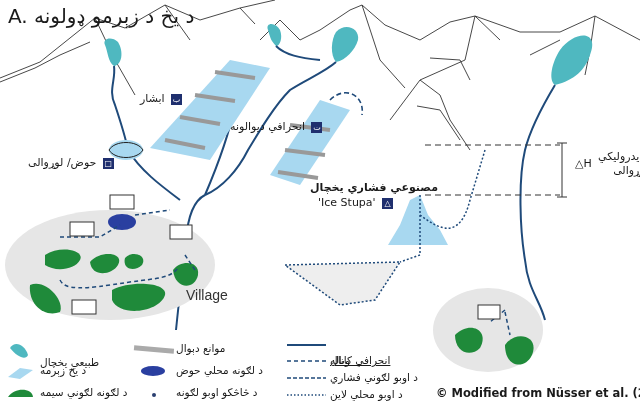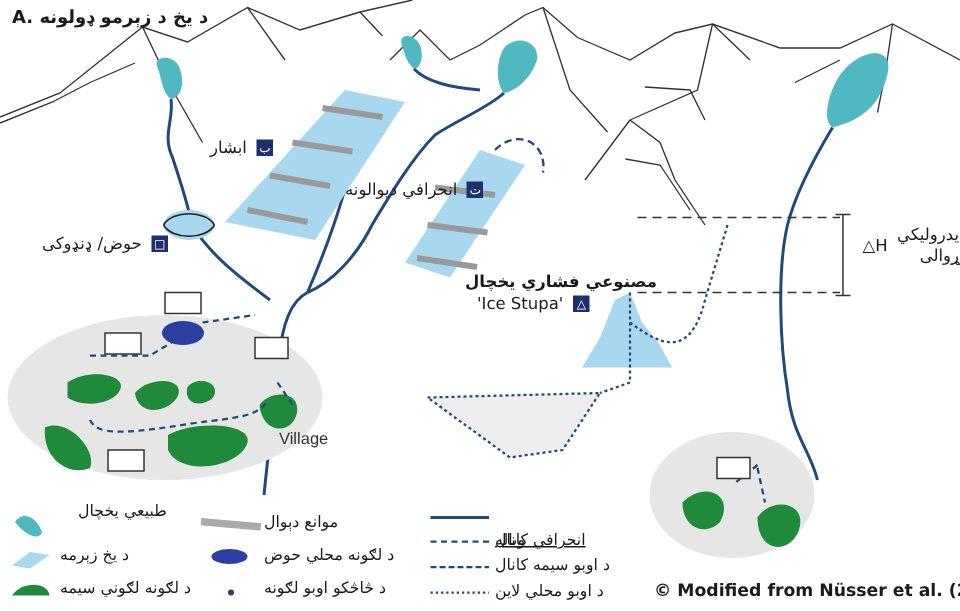--- a/index.html
+++ b/index.html
@@ -1,23 +1,23 @@
 <!DOCTYPE html>
 <html><head>
 <meta charset="utf-8">
 <style>
   html, body { margin:0; padding:0; background:#ffffff; }
   body { width:640px; height:407px; position:relative; overflow:hidden; font-family:"DejaVu Sans", sans-serif; }
   #diagram { position:absolute; left:0; top:0; width:640px; height:407px; }
   .lbl { position:absolute; font-size:11px; color:#1a1a1a; white-space:nowrap; font-family:"DejaVu Sans", sans-serif; }
-  .lbl-title { font-weight:bold; font-size:12px; }
+  .lbl-title { font-weight:normal; font-size:20px; }
   .badge { display:inline-block; width:11px; height:11px; background:#1f2f6e; color:#fff; font-size:8px; line-height:11px; text-align:center; vertical-align:middle; margin-left:3px; }
   .legend-item { position:absolute; font-size:10.5px; color:#1a1a1a; white-space:nowrap; direction:rtl; }
   .credit { position:absolute; left:436px; top:386px; font-size:11.5px; font-weight:bold; color:#1a1a1a; font-family:"DejaVu Sans", sans-serif; white-space:nowrap; }
-  .village { position:absolute; left:186px; top:287px; font-size:11px; color:#333; font-family:"Liberation Sans", sans-serif; }
+  .village { position:absolute; left:186px; top:287px; font-size:14px; color:#333; font-family:"Liberation Sans", sans-serif; }
   .rtl { direction:rtl; }
 </style>
 </head>
 <body>
 
 <svg id="diagram" viewBox="0 0 640 407" xmlns="http://www.w3.org/2000/svg">
 
   <g fill="none" stroke="#333" stroke-width="0.9">
     <path d="M0,78 L40,62 L95,18 L125,28 L165,5 L200,20 L240,8 L275,0"></path>
     <path d="M95,18 L115,60 L135,95 M165,5 L190,40 M240,8 L255,24"></path>
@@ -137,45 +137,45 @@
 <div class="lbl rtl" style="left:140px; top:92px;">
   <span class="badge">ب</span>
   <span>ابشار</span>
 </div>
 <div class="lbl rtl" style="left:230px; top:120px;">
   <span class="badge">ت</span>
   <span>انحرافي دیوالونه</span>
 </div>
 <div class="lbl rtl" style="left:28px; top:156px;">
   <span class="badge">□</span>
-  <span>حوض/ ډنډوکی</span>
+  <span>حوض/ لوړوالی</span>
 </div>
 <div class="lbl rtl" style="left:310px; top:181px;font-weight:bold;">مصنوعي فشاري یخچال</div>
 <div class="lbl" style="left:318px; top:196px;">
   <span>'Ice Stupa'</span>
   <span class="badge">△</span>
 </div>
 <div class="lbl" style="left:575px; top:157px;">△H</div>
 <div class="lbl rtl" style="left:598px; top:150px; text-align:right; line-height:14px;">
   <div>هایدرولیکي</div>
   <div>لوړوالی</div>
 </div>
 <div class="village">Village</div>
 
 <div>
-  <div class="legend-item" style="left:40px; top:335px;margin-left:12px;">طبیعي یخچال</div>
+  <div class="legend-item" style="left:40px; top:356px;">طبیعي یخچال</div>
   <div class="legend-item" style="left:40px; top:364px;">د یخ زېرمه</div>
   <div class="legend-item" style="left:40px; top:386px;">د لګونه لګوني سیمه</div>
 
   <div class="legend-item" style="left:176px; top:342px;">موانع دېوال</div>
   <div class="legend-item" style="left:176px; top:364px;">د لګونه محلي حوض</div>
   <div class="legend-item" style="left:176px; top:386px;">د څاڅکو اوبو لګونه</div>
 
   <div class="legend-item" style="left:330px; top:354px;">ویاله</div>
   <div class="legend-item" style="left:330px; top:354px;text-decoration:underline;">انحرافي کانال</div>
-  <div class="legend-item" style="left:330px; top:371px;">د اوبو سیمه کانال</div>
+  <div class="legend-item" style="left:330px; top:371px;">د اوبو لګوني فشاري</div>
   <div class="legend-item" style="left:330px; top:388px;">د اوبو محلي لاین</div>
 </div>
 
 <div class="credit">
   <span>©</span>
   <span>Modified from Nüsser et al. (2019)</span>
 </div>
 
 </body></html>

